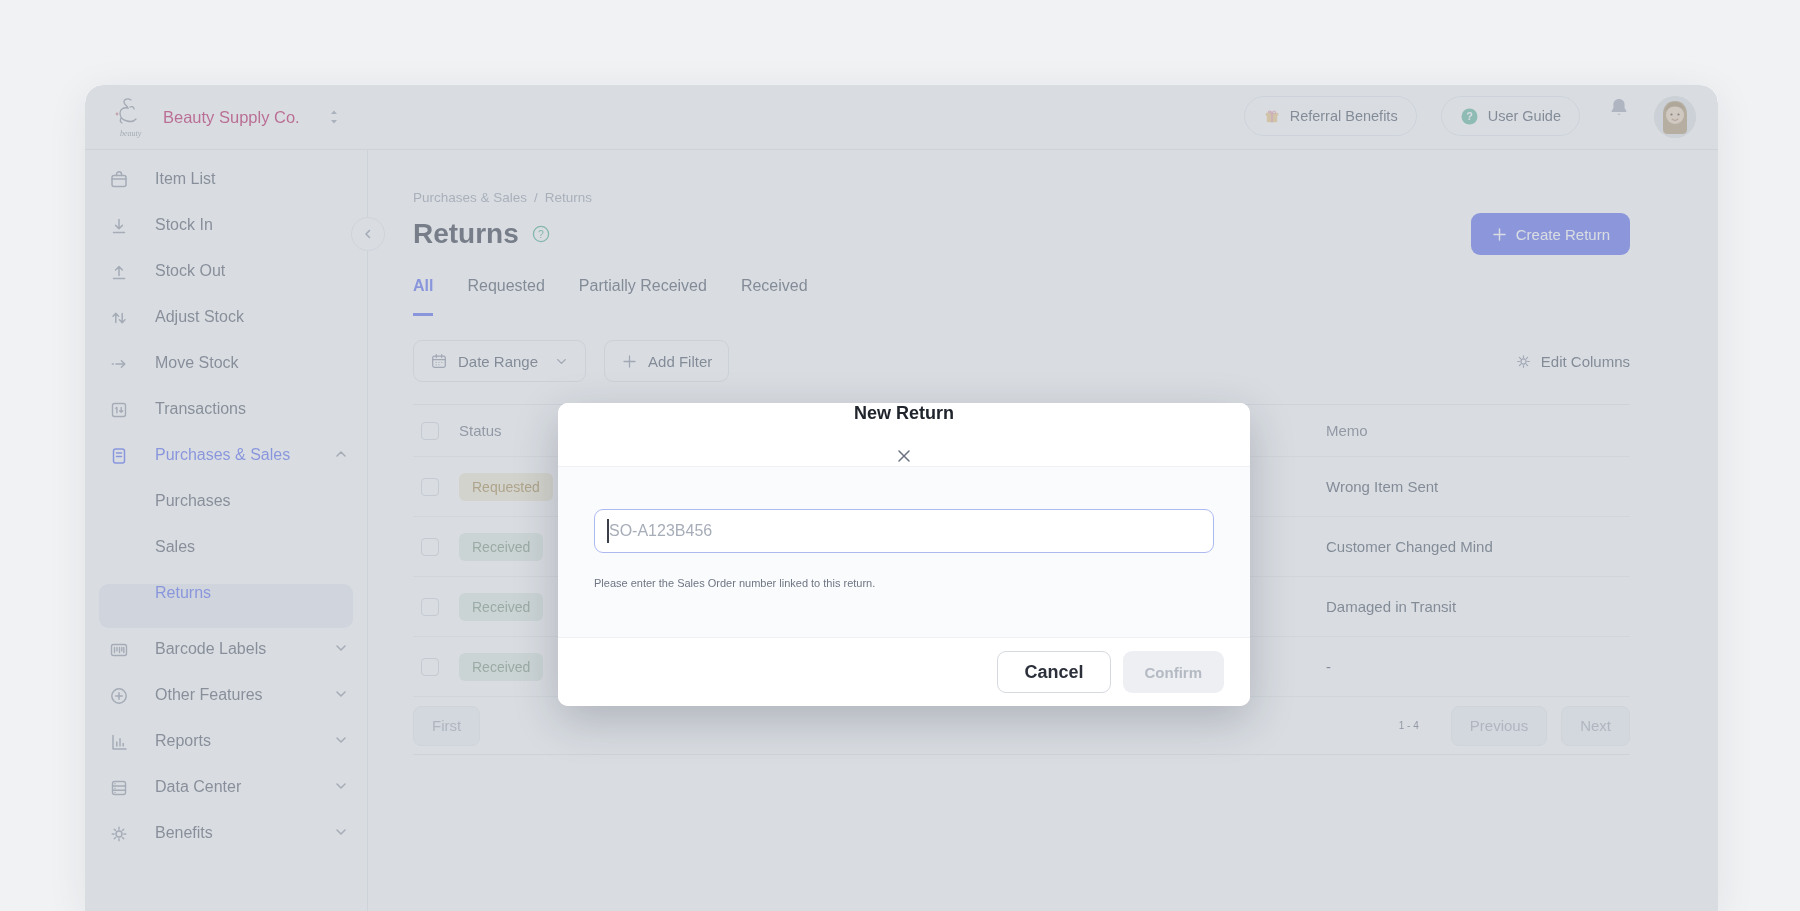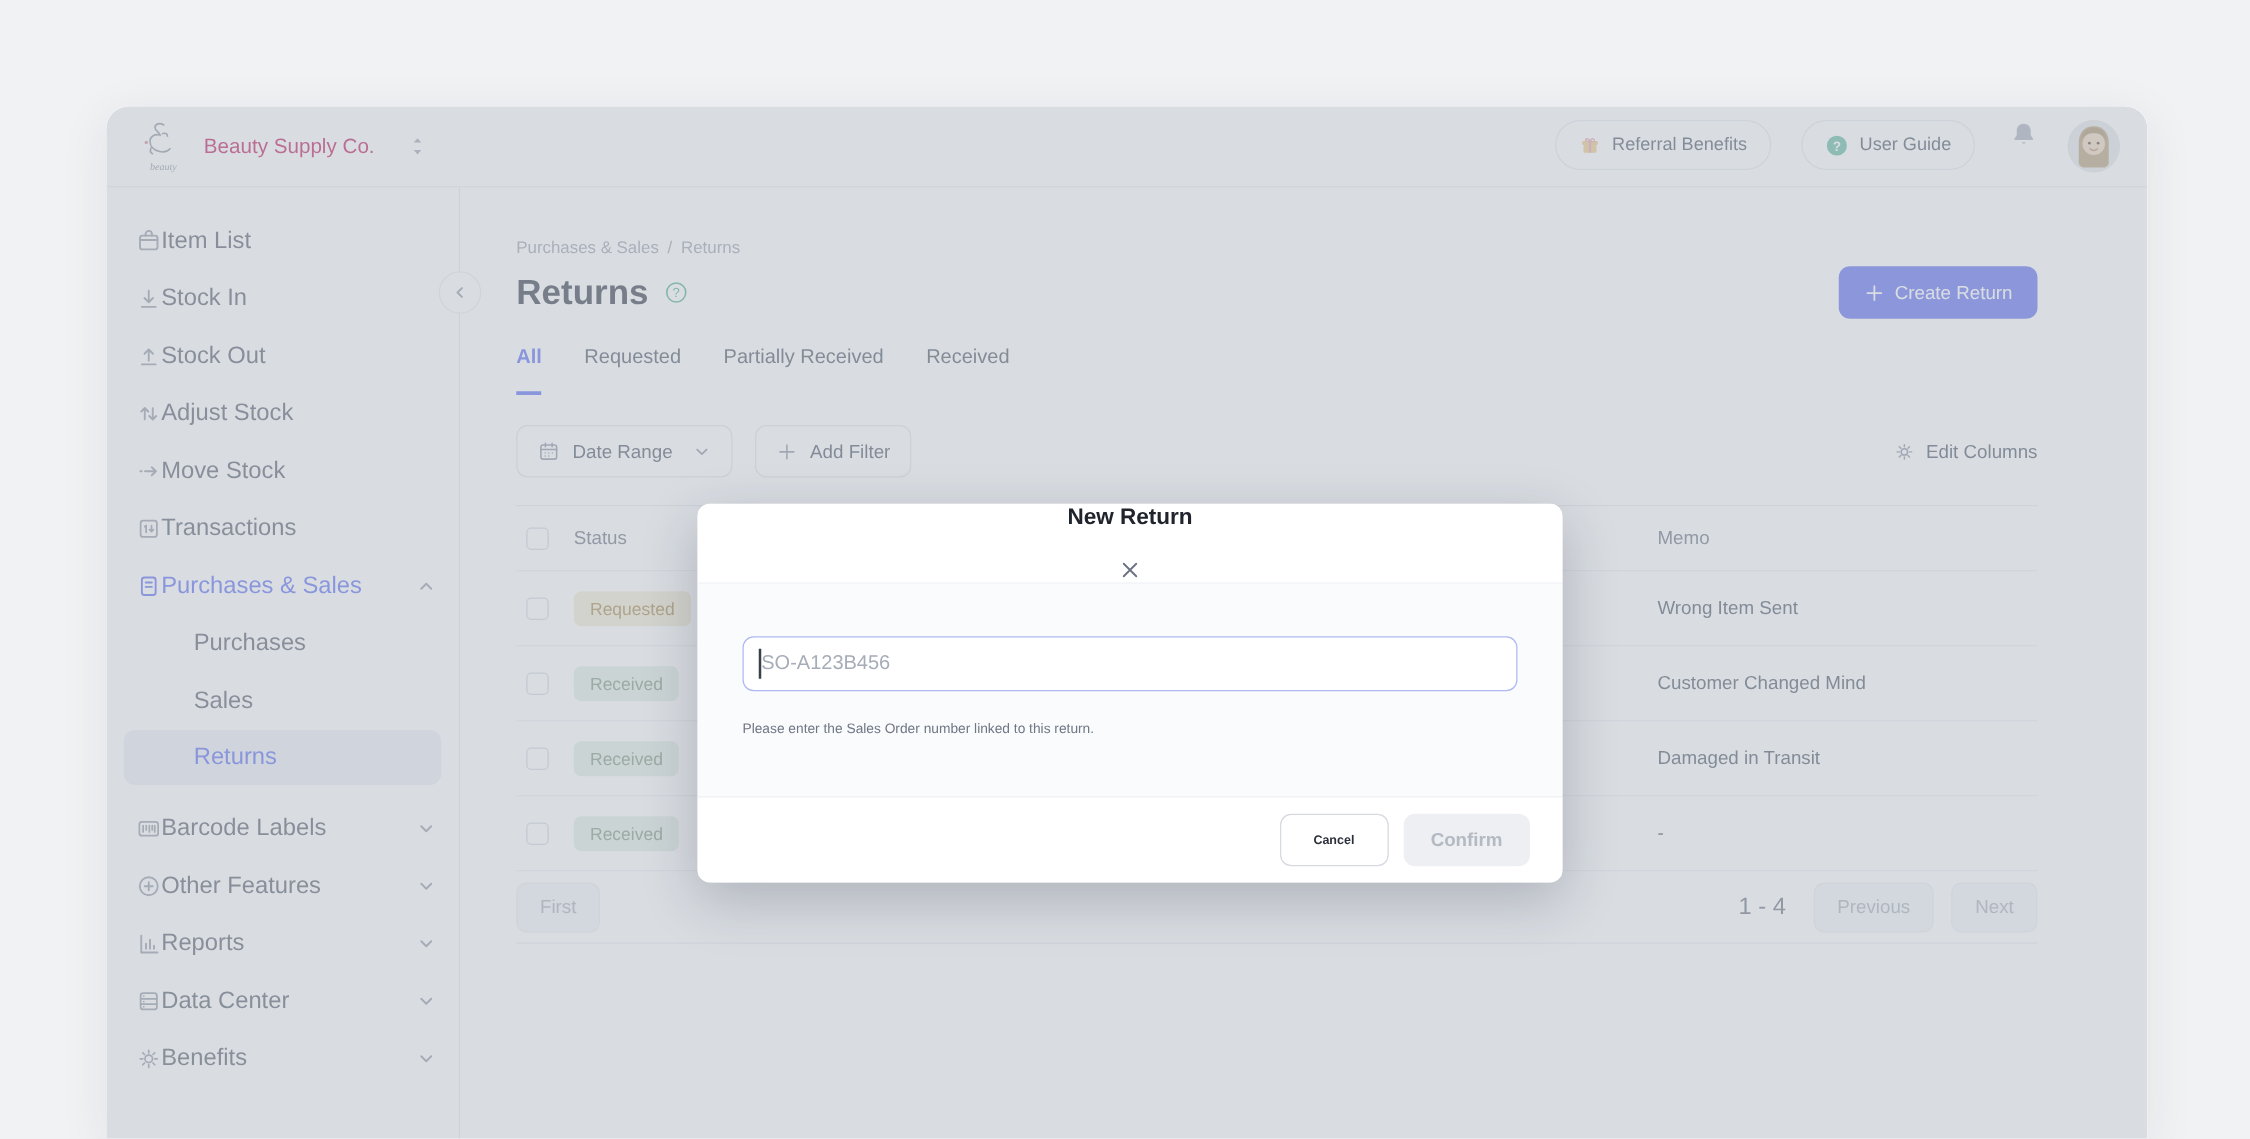--- a/index.html
+++ b/index.html
@@ -19,22 +19,22 @@
   .brand-caret { margin-left:12px; }
   .topbar-right { margin-left:auto; display:flex; align-items:flex-start; gap:24px; }
   .pill-btn { display:flex; align-items:center; gap:9px; height:40px; padding:0 18px;
     border:1px solid #e7e9ee; border-radius:20px; background:#fff; font-size:14.5px; color:#4b5563; cursor:pointer; }
   .bell { margin-left:4px; cursor:pointer; display:flex; }
   .avatar { width:42px; height:42px; border-radius:50%; background:#e8e4da; overflow:hidden; cursor:pointer; }
 
   
   .sidebar { position:absolute; left:0; top:65px; bottom:0; width:283px; background:#fff;
     border-right:1px solid #e9ebef; padding-top:20px; }
-  .side-item { height:46px; display:flex; align-items:center; padding:0 18px 0 24px; 
-    font-size:19px; color:#565d69; cursor:pointer; }
+  .side-item { height:46px; display:flex; padding:0 18px 0 24px; gap:26px;
+    font-size:16px; color:#565d69; cursor:pointer; }
   .side-item .lbl { flex:1; }
   .side-item.active-parent { color:#5a6cf3; font-weight:500; }
   .side-item.sub { padding-left:70px; }
   .side-item.sub.active { margin:0 14px; padding-left:56px; height:44px; border-radius:9px;
     background:#ecedf3; color:#5a6cf3; font-weight:500; }
   .icon20 { width:20px; height:20px; flex:0 0 20px; display:block; }
   .chev { width:16px; height:16px; flex:0 0 16px; }
 
   .collapse-btn { position:absolute; left:266px; top:132px; width:34px; height:34px; z-index:5;
     background:#fff; border:1px solid #e9ebef; border-radius:50%; display:flex; align-items:center;
@@ -72,21 +72,21 @@
   .cb { width:18px; height:18px; border:1.5px solid #d3d6dd; border-radius:4px; background:#fff;
     margin-left:8px; cursor:pointer; }
   .badge { display:inline-block; padding:6px 13px; border-radius:6px; font-size:14px; }
   .badge--requested { background:#f3ead3; color:#a5874a; }
   .badge--received { background:#e2ece3; color:#7c957f; }
 
   .pagination { height:58px; border-bottom:1px solid #e9ebef; display:flex; align-items:center; }
   .page-btn { height:40px; padding:0 18px; background:#f2f3f6; border:1px solid #eaecef;
     border-radius:8px; color:#a9aeb9; font-size:15px; cursor:pointer; font-family:"Liberation Sans", sans-serif; }
   .pag-right { margin-left:auto; display:flex; align-items:center; gap:14px; }
-  .pag-range { font-size:19px; color:#6b7280; margin-right:8px; }
+  .pag-range { font-size:10px; color:#6b7280; margin-right:18px; }
 
   
   .dim { position:absolute; inset:0; background:rgba(183,189,200,.52); z-index:40;
     border-radius:18px 18px 0 0; }
 
   
   .modal { position:absolute; left:558px; top:403px; width:692px; z-index:100; background:#fff;
     border-radius:10px; box-shadow:0 14px 45px rgba(22,28,45,.22); overflow:hidden; }
   .modal-head { height:64px; display:flex; align-items:center; justify-content:space-between;
     padding:0 32px; border-bottom:1px solid #eef0f3; background:#fff;flex-direction:column; }
@@ -94,21 +94,21 @@
   .modal-close { cursor:pointer; display:flex; }
   .modal-body { background:#fafbfd; padding:42px 36px 0 36px; height:170px; }
   .so-input-wrap { position:relative; }
   .so-input { width:100%; height:44px; border:1.5px solid #aeb9f2; border-radius:9px; background:#fff;
     padding:0 14px; font-size:16px; color:#a7adb8; outline:none; font-family:"Liberation Sans", sans-serif; }
   .caret-bar { position:absolute; left:13px; top:10px; width:1.5px; height:24px; background:#3a3f4a; }
   .helper { margin-top:24px; text-align:left; font-size:11px; color:#6f7684; }
   .modal-foot { height:69px; background:#fff; border-top:1px solid #eef0f3; display:flex;
     align-items:center; justify-content:flex-end; gap:12px; padding:0 26px; }
   .btn-cancel { height:42px; padding:0 26px; background:#fff; border:1px solid #d6d9df;
-    border-radius:9px; font-size:10px; font-weight:600; color:#2b303a; cursor:pointer;
+    border-radius:9px; font-size:18px; font-weight:600; color:#2b303a; cursor:pointer;
     font-family:"Liberation Sans", sans-serif; }
   .btn-confirm { height:42px; padding:0 22px; background:#edeff2; border:none; border-radius:9px;
     font-size:15px; font-weight:600; color:#b4bac3; cursor:pointer; font-family:"Liberation Sans", sans-serif;text-align:center; }
 
   svg { display:block; }
 </style>
 </head>
 <body>
 
 <div class="app-window">

